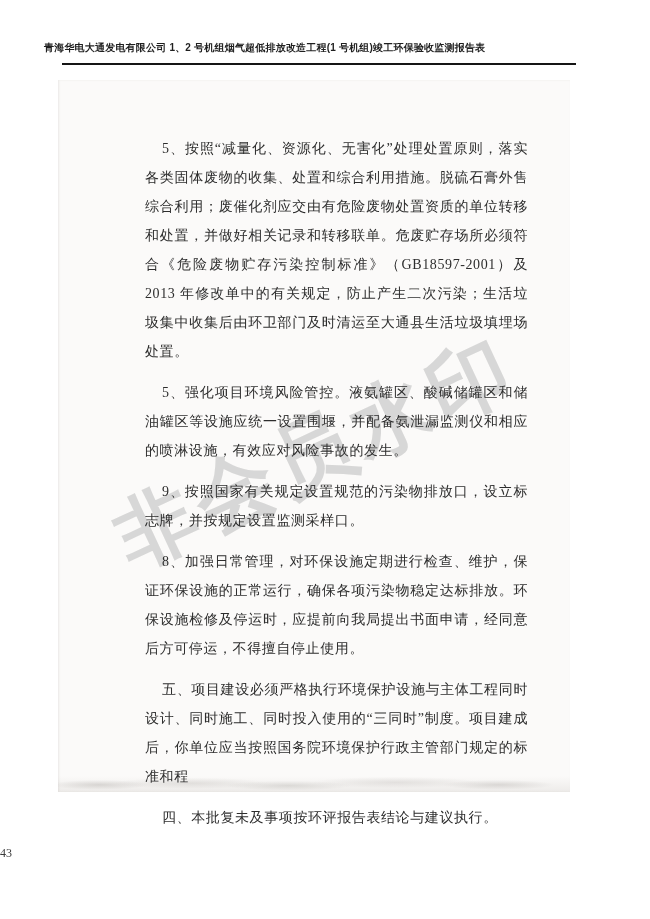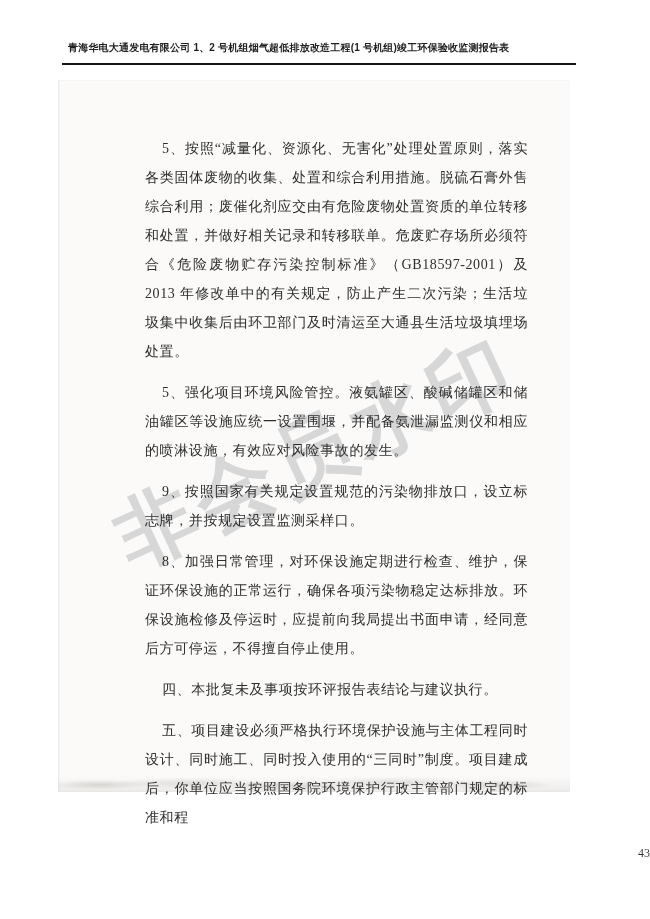--- a/index.html
+++ b/index.html
@@ -5,21 +5,21 @@
   html,body{margin:0;padding:0;background:#ffffff;}
   .page{
     position:relative;
     width:650px;height:919px;
     background:#ffffff;
     overflow:hidden;
     font-family:"Liberation Serif","DejaVu Serif",serif;
   }
   .header-title{
     position:absolute;
-    left:68px;top:41px;width:516px;
+    left:44px;top:41px;width:516px;
     font-family:"Liberation Sans","DejaVu Sans",sans-serif;
     font-weight:600;
     font-size:10px;
     letter-spacing:0.2px;
     color:#1f1f1f;
     white-space:nowrap;
   }
   .header-rule{
     position:absolute;
     left:62px;top:63px;width:514px;height:2px;
@@ -67,21 +67,21 @@
     text-align:justify;
     color:#2d2d2d;
   }
   .body-text p{
     margin:12px;
     text-indent:17px;
   }
   .page-number{
     position:absolute;
     left:0;top:846px;width:650px;
-    text-align:right;
+    text-align:left;
     font-size:12px;
     color:#3a3a3a;
   }
 </style>
 </head>
 <body>
 
 <div class="page">
 
   <div class="header-title">青海华电大通发电有限公司 1、2 号机组烟气超低排放改造工程(1 号机组)竣工环保验收监测报告表</div>
@@ -92,19 +92,19 @@
     <div class="scan-edge-bottom"></div>
   </div>
 
   <div class="watermark">非会员水印</div>
 
   <div class="body-text">
     <p>5、按照“减量化、资源化、无害化”处理处置原则，落实各类固体废物的收集、处置和综合利用措施。脱硫石膏外售综合利用；废催化剂应交由有危险废物处置资质的单位转移和处置，并做好相关记录和转移联单。危废贮存场所必须符合《危险废物贮存污染控制标准》（GB18597-2001）及 2013 年修改单中的有关规定，防止产生二次污染；生活垃圾集中收集后由环卫部门及时清运至大通县生活垃圾填埋场处置。</p>
     <p>5、强化项目环境风险管控。液氨罐区、酸碱储罐区和储油罐区等设施应统一设置围堰，并配备氨泄漏监测仪和相应的喷淋设施，有效应对风险事故的发生。</p>
     <p>9、按照国家有关规定设置规范的污染物排放口，设立标志牌，并按规定设置监测采样口。</p>
     <p>8、加强日常管理，对环保设施定期进行检查、维护，保证环保设施的正常运行，确保各项污染物稳定达标排放。环保设施检修及停运时，应提前向我局提出书面申请，经同意后方可停运，不得擅自停止使用。</p>
+    <p>五、项目建设必须严格执行环境保护设施与主体工程同时设计、同时施工、同时投入使用的“三同时”制度。项目建成后，你单位应当按照国务院环境保护行政主管部门规定的标准和程</p>
     <p>四、本批复未及事项按环评报告表结论与建议执行。</p>
-    <p>五、项目建设必须严格执行环境保护设施与主体工程同时设计、同时施工、同时投入使用的“三同时”制度。项目建成后，你单位应当按照国务院环境保护行政主管部门规定的标准和程</p>
   </div>
 
   <div class="page-number">43</div>
 
 </div>
 
 </body></html>

